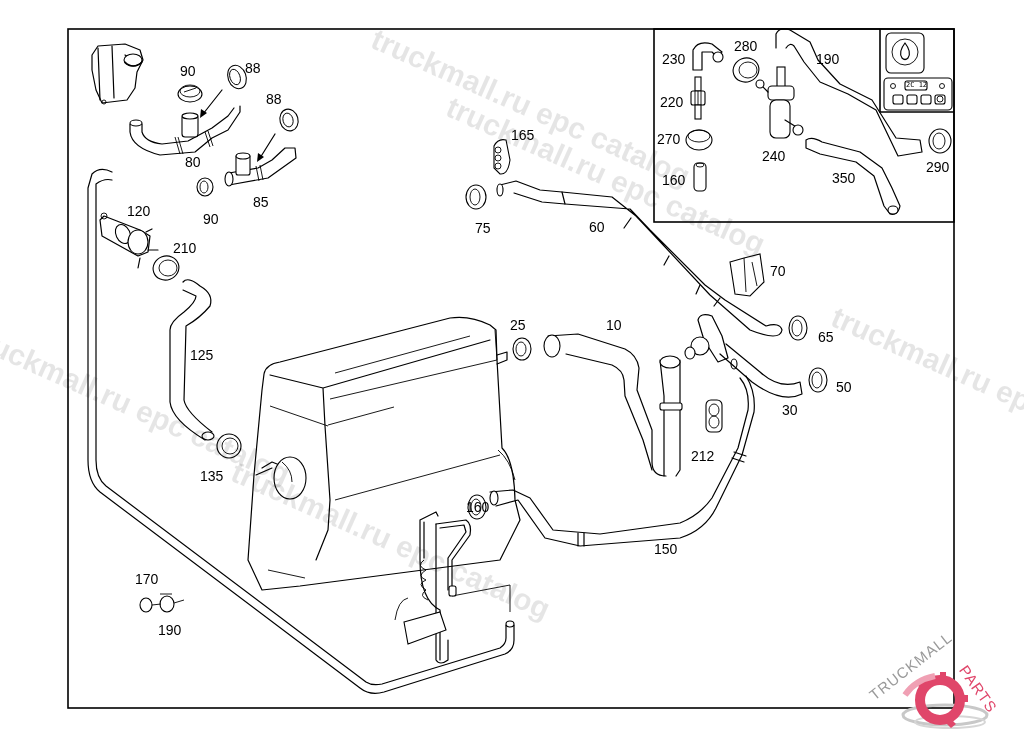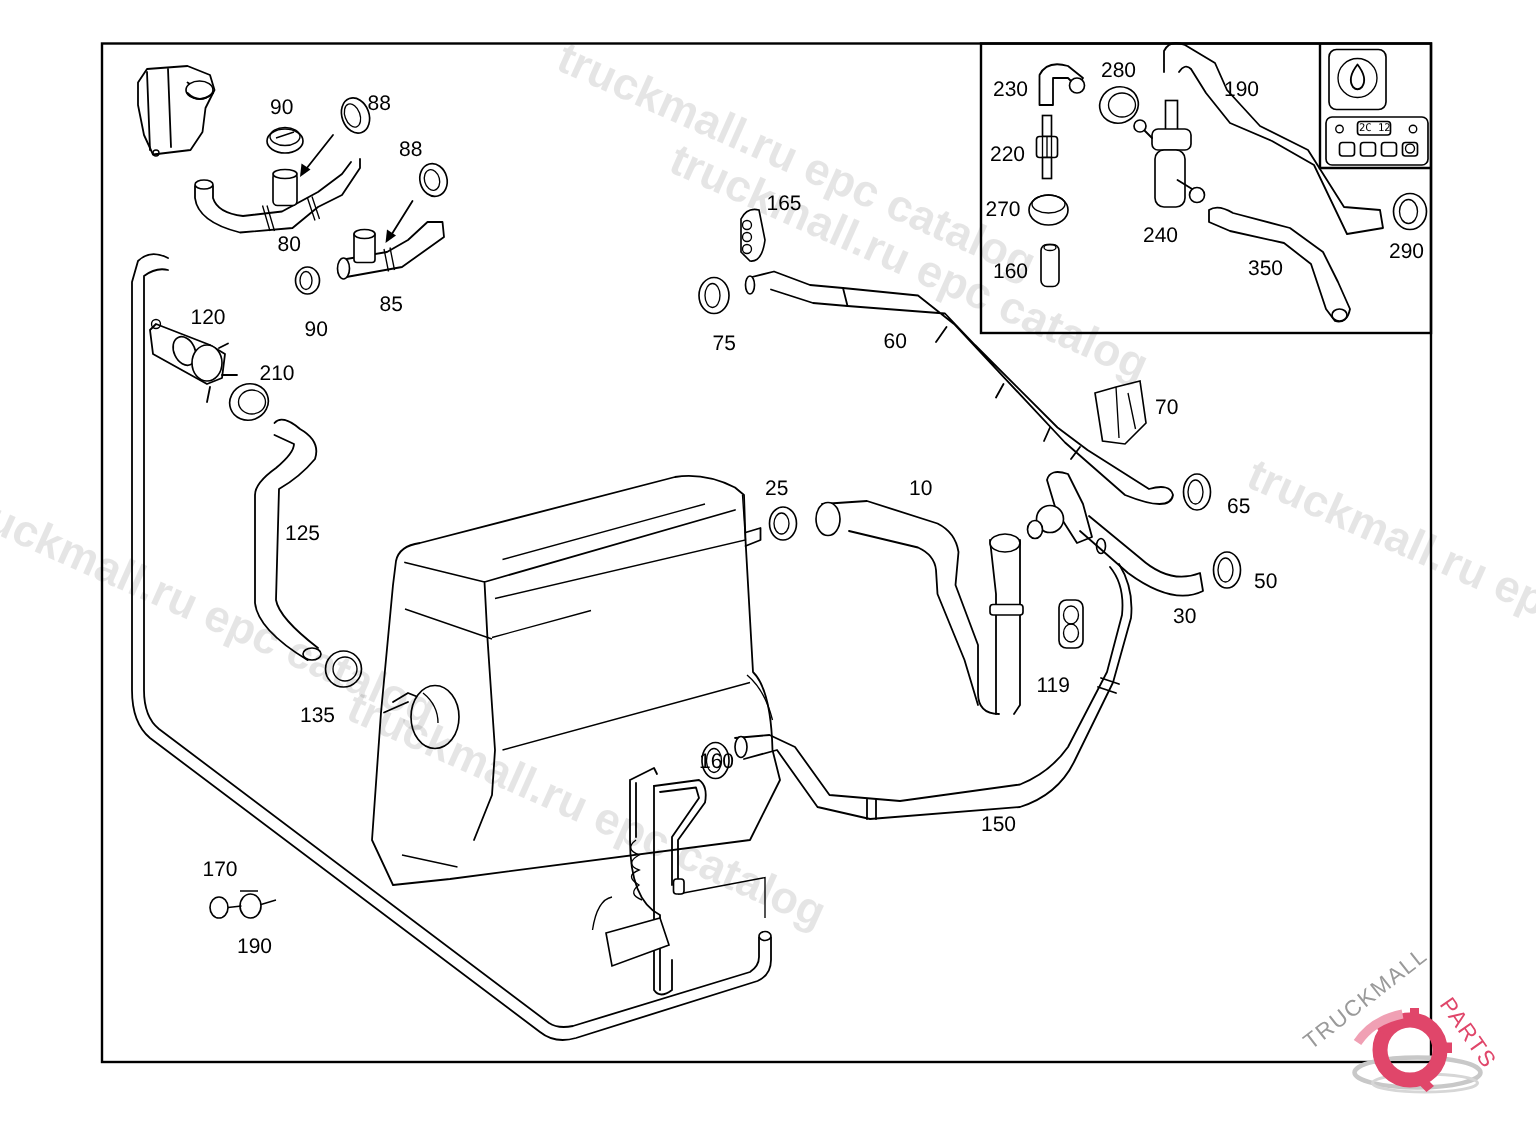--- a/index.html
+++ b/index.html
@@ -298,21 +298,21 @@
 <span class="callout" style="left:253px;top:195px">85</span>
 <span class="callout" style="left:245px;top:61px">88</span>
 <span class="callout" style="left:266px;top:92px">88</span>
 <span class="callout" style="left:180px;top:64px">90</span>
 <span class="callout" style="left:203px;top:212px">90</span>
 <span class="callout" style="left:127px;top:204px">120</span>
 <span class="callout" style="left:190px;top:348px">125</span>
 <span class="callout" style="left:173px;top:241px">210</span>
 <span class="callout" style="left:200px;top:469px">135</span>
 <span class="callout" style="left:654px;top:542px">150</span>
-<span class="callout" style="left:691px;top:449px">119</span>
+<span class="callout" style="left:691px;top:449px">212</span>
 <span class="callout" style="left:466px;top:500px">160</span>
 <span class="callout" style="left:511px;top:128px">165</span>
 <span class="callout" style="left:135px;top:572px">170</span>
 <span class="callout" style="left:158px;top:623px">190</span>
 
 <span class="callout" style="left:662px;top:173px">160</span>
 <span class="callout" style="left:660px;top:95px">220</span>
 <span class="callout" style="left:662px;top:52px">230</span>
 <span class="callout" style="left:762px;top:149px">240</span>
 <span class="callout" style="left:832px;top:171px">350</span>

